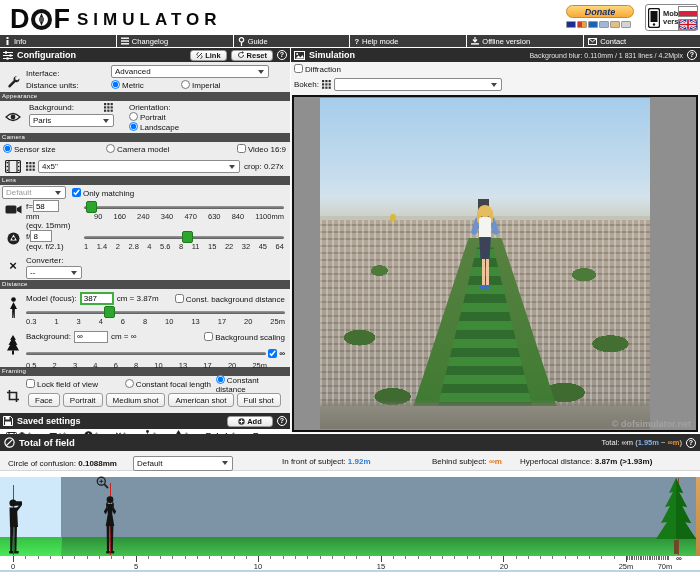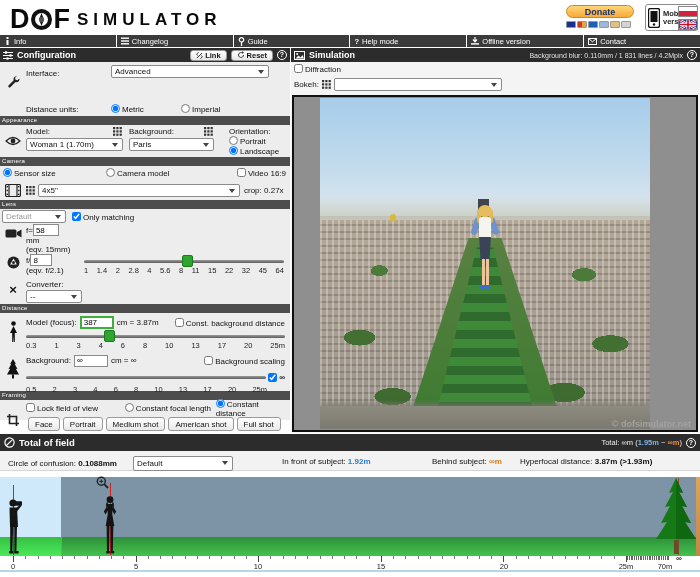--- a/index.html
+++ b/index.html
@@ -11,21 +11,21 @@
   }
 
   
   .top-header { position:absolute; left:0; top:0; width:700px; height:34px; background:#fff; }
   .logo { position:absolute; left:10px; top:4px; display:flex; align-items:center; }
   .logo .big { font-size:27px; font-weight:800; letter-spacing:-1px; color:#0a0a0a; }
   .logo svg { margin:0 1px; }
   .logo .rest { font-size:17px; font-weight:600; letter-spacing:5px; margin-left:8px; color:#0a0a0a; }
   .donate-wrap { position:absolute; left:566px; top:5px; width:70px; }
   .donate-btn { width:68px; height:13px; border-radius:7px; border:1px solid #c78c2a;
-    background:linear-gradient(#ffd779,#f9a938); color:#1a2f66; font-weight:bold;
+    background:linear-gradient(#ffd779,#f9a938); color:#1a2f66; font-style:italic; font-weight:bold;
     font-size:9px; text-align:center; line-height:12px; cursor:pointer; }
   .cards { display:flex; gap:1px; margin-top:3px; }
   .cards i { display:block; width:10px; height:7px; border-radius:1px; border:1px solid #999; }
   .mobile-btn { position:absolute; left:645px; top:4px; width:53px; height:27px; background:#fff;
     border:1px solid #8a8a8a; border-radius:3px; display:flex; align-items:center; gap:3px; padding:2px; cursor:pointer; }
   .mobile-btn .txt { font-size:7.5px; font-weight:bold; line-height:8px; color:#222; }
   .flags { position:absolute; left:678px; top:6px; width:20px; }
   .flag { width:20px; height:11px; border:1px solid #888; margin-bottom:2px; cursor:pointer; }
   .flag-pl { background:linear-gradient(#fff 0 50%, #d4213d 50% 100%); }
 
@@ -281,53 +281,34 @@
 
     <div class="row" style="height:16px;align-items:flex-end;">
       <div class="icon-col" style="height:30px; align-self:flex-start; margin-top:4px;">
         <svg width="13" height="13" viewBox="0 0 13 13">
           <path d="M9.5 1.2 a3 3 0 0 0 -2.8 4.1 L1.5 10.5 a1.3 1.3 0 0 0 1.8 1.8 L8.5 7 a3 3 0 0 0 3.9-3.6 L10.5 5.3 L8.5 4.8 L8 2.8 L9.9 1.2 Z" fill="#222"></path>
         </svg>
       </div>
       <span class="lbl" style="width:85px">Interface:</span>
       <div class="sel" style="width:158px"><span>Advanced</span></div>
     </div>
-    <div class="row" style="height:14px;margin-top:24px;">
+    <div class="row" style="height:14px;">
       <div class="icon-col"></div>
       <span class="lbl" style="width:85px">Distance units:</span>
       <label style="width:70px"><input type="radio" name="units" checked="" style=""><span>Metric</span></label>
       <label><input type="radio" name="units" style=""><span>Imperial</span></label>
     </div>
 
     <div class="sec-bar">Appearance</div>
     <div class="row" style="height:32px; align-items:flex-start; padding-top:2px;">
       <div class="icon-col" style="height:28px;">
         <svg width="16" height="10" viewBox="0 0 16 10">
           <path d="M1 5 Q8 -2 15 5 Q8 12 1 5 Z" fill="none" stroke="#222" stroke-width="1.2"></path>
           <circle cx="8" cy="5" r="2.4" fill="#222"></circle>
         </svg>
-      </div>
-      <div style="width:100px">
-        <div style="display:flex; align-items:center; justify-content:space-between; padding-right:4px;">
-          <span class="lbl">Model:</span>
-          <svg class="grid-ico" width="9" height="9" viewBox="0 0 9 9">
-              <g fill="#333">
-                <rect width="2.2" height="2.2"></rect>
-                <rect x="3.3" width="2.2" height="2.2"></rect>
-                <rect x="6.6" width="2.2" height="2.2"></rect>
-                <rect y="3.3" width="2.2" height="2.2"></rect>
-                <rect x="3.3" y="3.3" width="2.2" height="2.2"></rect>
-                <rect x="6.6" y="3.3" width="2.2" height="2.2"></rect>
-                <rect y="6.6" width="2.2" height="2.2"></rect>
-                <rect x="3.3" y="6.6" width="2.2" height="2.2"></rect>
-                <rect x="6.6" y="6.6" width="2.2" height="2.2"></rect>
-              </g>
-            </svg>
-        </div>
-        <div class="sel" style="width:97px; margin-top:2px;"><span>Woman 1 (1.70m)</span></div>
       </div>
       <div style="width:88px; margin-left:3px;">
         <div style="display:flex; align-items:center; justify-content:space-between; padding-right:4px;">
           <span class="lbl">Background:</span>
           <svg class="grid-ico" width="9" height="9" viewBox="0 0 9 9">
               <g fill="#333">
                 <rect width="2.2" height="2.2"></rect>
                 <rect x="3.3" width="2.2" height="2.2"></rect>
                 <rect x="6.6" width="2.2" height="2.2"></rect>
                 <rect y="3.3" width="2.2" height="2.2"></rect>
@@ -399,20 +380,35 @@
           <path d="M12 4 L16.5 1.5 V9.5 L12 7 Z" fill="#222"></path>
         </svg>
       </div>
       <div style="width:56px;">
         <div style="display:flex; align-items:center;">
           <span class="lbl">f=</span>
           <input type="text" style="width: 26px;" value="58">
         </div>
         <div class="lbl">mm</div>
         <div class="lbl">(eqv. 15mm)</div>
+      </div>
+      <div style="flex:1; padding:6px 6px 0 2px;">
+        <div class="track">
+            <div class="handle" style="left:2px"></div>
+          </div>
+        <div class="ticks" style="padding-left:10px">
+          <span>90</span>
+            <span>160</span>
+            <span>240</span>
+            <span>340</span>
+            <span>470</span>
+            <span>630</span>
+            <span>840</span>
+            <span>1100mm</span>
+        </div>
       </div>
     </div>
 
     <div class="row" style="height:26px; align-items:flex-start; margin-top:1px;">
       <div class="icon-col" style="margin-top:2px;">
         <svg width="13" height="13" viewBox="0 0 13 13">
           <circle cx="6.5" cy="6.5" r="6" fill="#222"></circle>
           <path d="M6.5 2.6 L9.8 8.4 L3.2 8.4 Z" fill="#fff"></path>
           <circle cx="6.5" cy="6.5" r="1.5" fill="#222"></circle>
         </svg>

